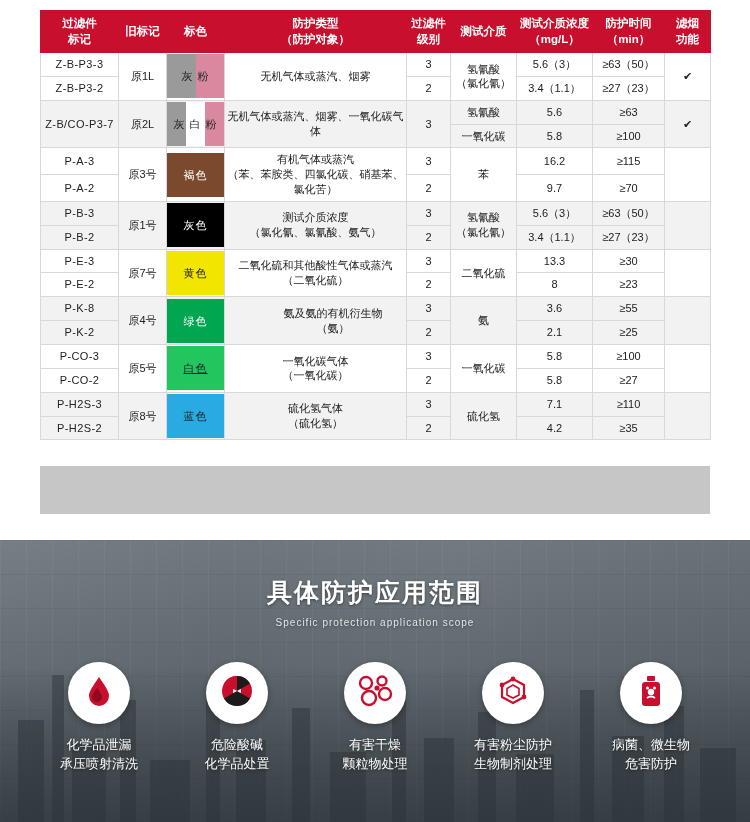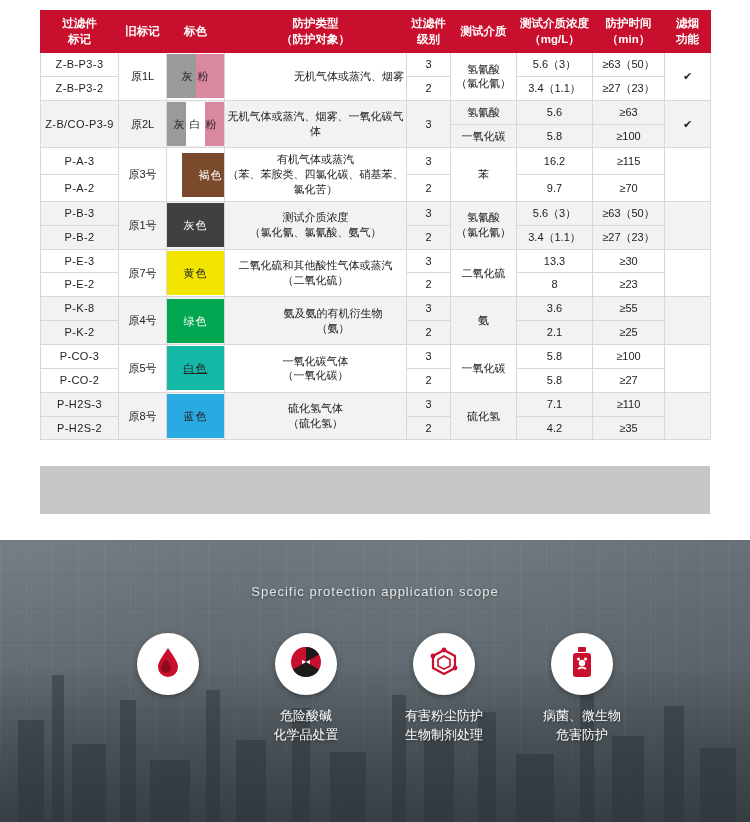--- a/index.html
+++ b/index.html
@@ -134,21 +134,21 @@
   .banner h2 {
     margin: 0;
     font-size: 25px;
     color: #ffffff;
     font-weight: bold;
     letter-spacing: 2px;
     text-shadow: 0 1px 3px rgba(0,0,0,0.45);
   }
   .banner .sub {
     margin-top: 8px;
-    font-size: 13px;
+    font-size: 10px;
     color: #e4e6e7;
     letter-spacing: 1px;
     text-shadow: 0 1px 3px rgba(0,0,0,0.4);
   }
   .feature-row {
     position: relative;
     z-index: 3;
     display: flex;
     justify-content: center;
     gap: 22px;
@@ -219,36 +219,36 @@
           <tr>
             <td class="code">Z-B-P3-3</td>
             <td class="old" rowspan="2">原1L</td>
             <td class="colorcell" rowspan="2">
               <div class="swatch split">
                 <span class="half" style="left:0;background:#9a9a9a"></span>
                 <span class="half" style="left:50%;background:#d9889f"></span>
                 <span class="lbl" style="color:#222">灰 粉</span>
               </div>
             </td>
-            <td class="type" rowspan="2" style="white-space: pre-line; text-align: right;">无机气体或蒸汽、烟雾</td>
+            <td class="type" rowspan="2" style="white-space: pre-line;">无机气体或蒸汽、烟雾</td>
             <td class="lvl">3</td>
             <td rowspan="2" style="white-space: pre-line;">氢氰酸
 （氯化氰）</td>
             <td>5.6（3）</td>
             <td>≥63（50）</td>
             <td class="smoke" rowspan="2">✔</td>
           </tr>
           <tr>
             <td class="code">Z-B-P3-2</td>
             <td class="lvl">2</td>
             <td>3.4（1.1）</td>
             <td>≥27（23）</td>
           </tr>
           <tr class="alt">
-            <td class="code" rowspan="2">Z-B/CO-P3-9</td>
+            <td class="code" rowspan="2">Z-B/CO-P3-7</td>
             <td class="old" rowspan="2">原2L</td>
             <td class="colorcell" rowspan="2">
               <div class="swatch split">
                 <span class="half" style="left:0;width:33.33%;background:#9a9a9a"></span>
                 <span class="half" style="left:33.33%;width:33.33%;background:#ffffff"></span>
                 <span class="half" style="left:66.66%;width:33.34%;background:#d9889f"></span>
                 <span class="lbl" style="color:#222">灰 白 粉</span>
               </div>
             </td>
             <td class="type" rowspan="2" style="white-space: pre-line;">无机气体或蒸汽、烟雾、一氧化碳气体</td>
@@ -260,41 +260,41 @@
           </tr>
           <tr class="alt">
             <td style="white-space: pre-line;">一氧化碳</td>
             <td>5.8</td>
             <td>≥100</td>
           </tr>
           <tr>
             <td class="code">P-A-3</td>
             <td class="old" rowspan="2">原3号</td>
             <td class="colorcell" rowspan="2">
-              <div class="swatch" style="background: rgb(123, 74, 45); color: rgb(255, 255, 255); margin-left: 15px;">褐色</div>
+              <div class="swatch" style="background: rgb(123, 74, 45); color: rgb(255, 255, 255);">褐色</div>
             </td>
             <td class="type" rowspan="2" style="white-space: pre-line;">有机气体或蒸汽
 （苯、苯胺类、四氯化碳、硝基苯、氯化苦）</td>
             <td class="lvl">3</td>
             <td rowspan="2" style="white-space: pre-line;">苯</td>
             <td>16.2</td>
             <td>≥115</td>
             <td class="smoke" rowspan="2"></td>
           </tr>
           <tr>
             <td class="code">P-A-2</td>
             <td class="lvl">2</td>
             <td>9.7</td>
             <td>≥70</td>
           </tr>
           <tr class="alt">
             <td class="code">P-B-3</td>
             <td class="old" rowspan="2">原1号</td>
             <td class="colorcell" rowspan="2">
-              <div class="swatch" style="background: #404040; color: rgb(255, 255, 255);">灰色</div>
+              <div class="swatch" style="background: #000000; color: rgb(255, 255, 255);">灰色</div>
             </td>
             <td class="type" rowspan="2" style="white-space: pre-line;">测试介质浓度
 （氯化氰、氯氰酸、氨气）</td>
             <td class="lvl">3</td>
             <td rowspan="2" style="white-space: pre-line;">氢氰酸
 （氯化氰）</td>
             <td>5.6（3）</td>
             <td>≥63（50）</td>
             <td class="smoke" rowspan="2"></td>
           </tr>
@@ -341,21 +341,21 @@
           <tr class="alt">
             <td class="code">P-K-2</td>
             <td class="lvl">2</td>
             <td>2.1</td>
             <td>≥25</td>
           </tr>
           <tr>
             <td class="code">P-CO-3</td>
             <td class="old" rowspan="2">原5号</td>
             <td class="colorcell" rowspan="2">
-              <div class="swatch" style="background: #14b8a6; color: rgb(34, 34, 34); text-decoration: underline;">白色</div>
+              <div class="swatch" style="background: #22c55e; color: rgb(34, 34, 34); text-decoration: underline;">白色</div>
             </td>
             <td class="type" rowspan="2" style="white-space: pre-line;">一氧化碳气体
 （一氧化碳）</td>
             <td class="lvl">3</td>
             <td rowspan="2" style="white-space: pre-line;">一氧化碳</td>
             <td>5.8</td>
             <td>≥100</td>
             <td class="smoke" rowspan="2"></td>
           </tr>
           <tr>
@@ -408,44 +408,60 @@
       <i style="left:478px;width:18px;height:128px"></i>
       <i style="left:516px;width:38px;height:86px"></i>
       <i style="left:580px;width:14px;height:150px"></i>
       <i style="left:612px;width:32px;height:104px"></i>
       <i style="left:664px;width:20px;height:134px"></i>
       <i style="left:700px;width:36px;height:92px"></i>
     </div>
     <div class="silhouette"></div>
 
     <div class="banner-inner">
+      <h2>具体防护应用范围</h2>
       <div class="sub">Specific protection application scope</div>
     </div>
 
     <div class="feature-row" id="feature-row">
         <div class="feature">
           <div class="circle">
             <span><svg width="34" height="34" viewBox="0 0 34 34">
                 <path d="M17 3 C11 12, 7 17, 7 22 a10 10 0 0 0 20 0 c0-5-4-10-10-19 z" fill="#c8102e"></path>
                 <path d="M15 14 c-3 4-5 7-5 9 a5 5 0 0 0 10 0 c0-2-2-5-5-9z" fill="#8e0a1f"></path>
               </svg></span>
           </div>
+          <div class="cap">化学品泄漏
+承压喷射清洗</div>
         </div>
         <div class="feature">
           <div class="circle">
             <span><svg width="34" height="34" viewBox="0 0 34 34">
                 <circle cx="17" cy="17" r="15" fill="#c8102e"></circle>
                 <circle cx="17" cy="17" r="4" fill="#ffffff"></circle>
                 <path d="M17 17 L17 2 A15 15 0 0 1 30 9.5 Z" fill="#1b1b1b"></path>
                 <path d="M17 17 L30 24.5 A15 15 0 0 1 4 24.5 Z" fill="#1b1b1b"></path>
                 <path d="M17 17 L4 9.5 A15 15 0 0 1 17 2 Z" fill="#c8102e"></path>
               </svg></span>
           </div>
           <div class="cap">危险酸碱
 化学品处置</div>
+        </div>
+        <div class="feature">
+          <div class="circle">
+            <span><svg width="36" height="34" viewBox="0 0 36 34">
+                <circle cx="9" cy="9" r="6" fill="none" stroke="#c8102e" stroke-width="2.4"></circle>
+                <circle cx="25" cy="7" r="4.5" fill="none" stroke="#c8102e" stroke-width="2.4"></circle>
+                <circle cx="28" cy="20" r="6" fill="none" stroke="#c8102e" stroke-width="2.4"></circle>
+                <circle cx="12" cy="24" r="7" fill="none" stroke="#c8102e" stroke-width="2.4"></circle>
+                <circle cx="20" cy="14" r="2.6" fill="#c8102e"></circle>
+              </svg></span>
+          </div>
+          <div class="cap">有害干燥
+颗粒物处理</div>
         </div>
         <div class="feature">
           <div class="circle">
             <span><svg width="36" height="34" viewBox="0 0 36 34">
                 <polygon points="18,5 29,11 29,23 18,29 7,23 7,11" fill="none" stroke="#c8102e" stroke-width="2.2"></polygon>
                 <polygon points="18,11 24,14.5 24,21 18,24 12,21 12,14.5" fill="none" stroke="#c8102e" stroke-width="1.6"></polygon>
                 <circle cx="18" cy="5" r="2.4" fill="#c8102e"></circle>
                 <circle cx="29" cy="23" r="2.4" fill="#c8102e"></circle>
                 <circle cx="7" cy="11" r="2.4" fill="#c8102e"></circle>
               </svg></span>

